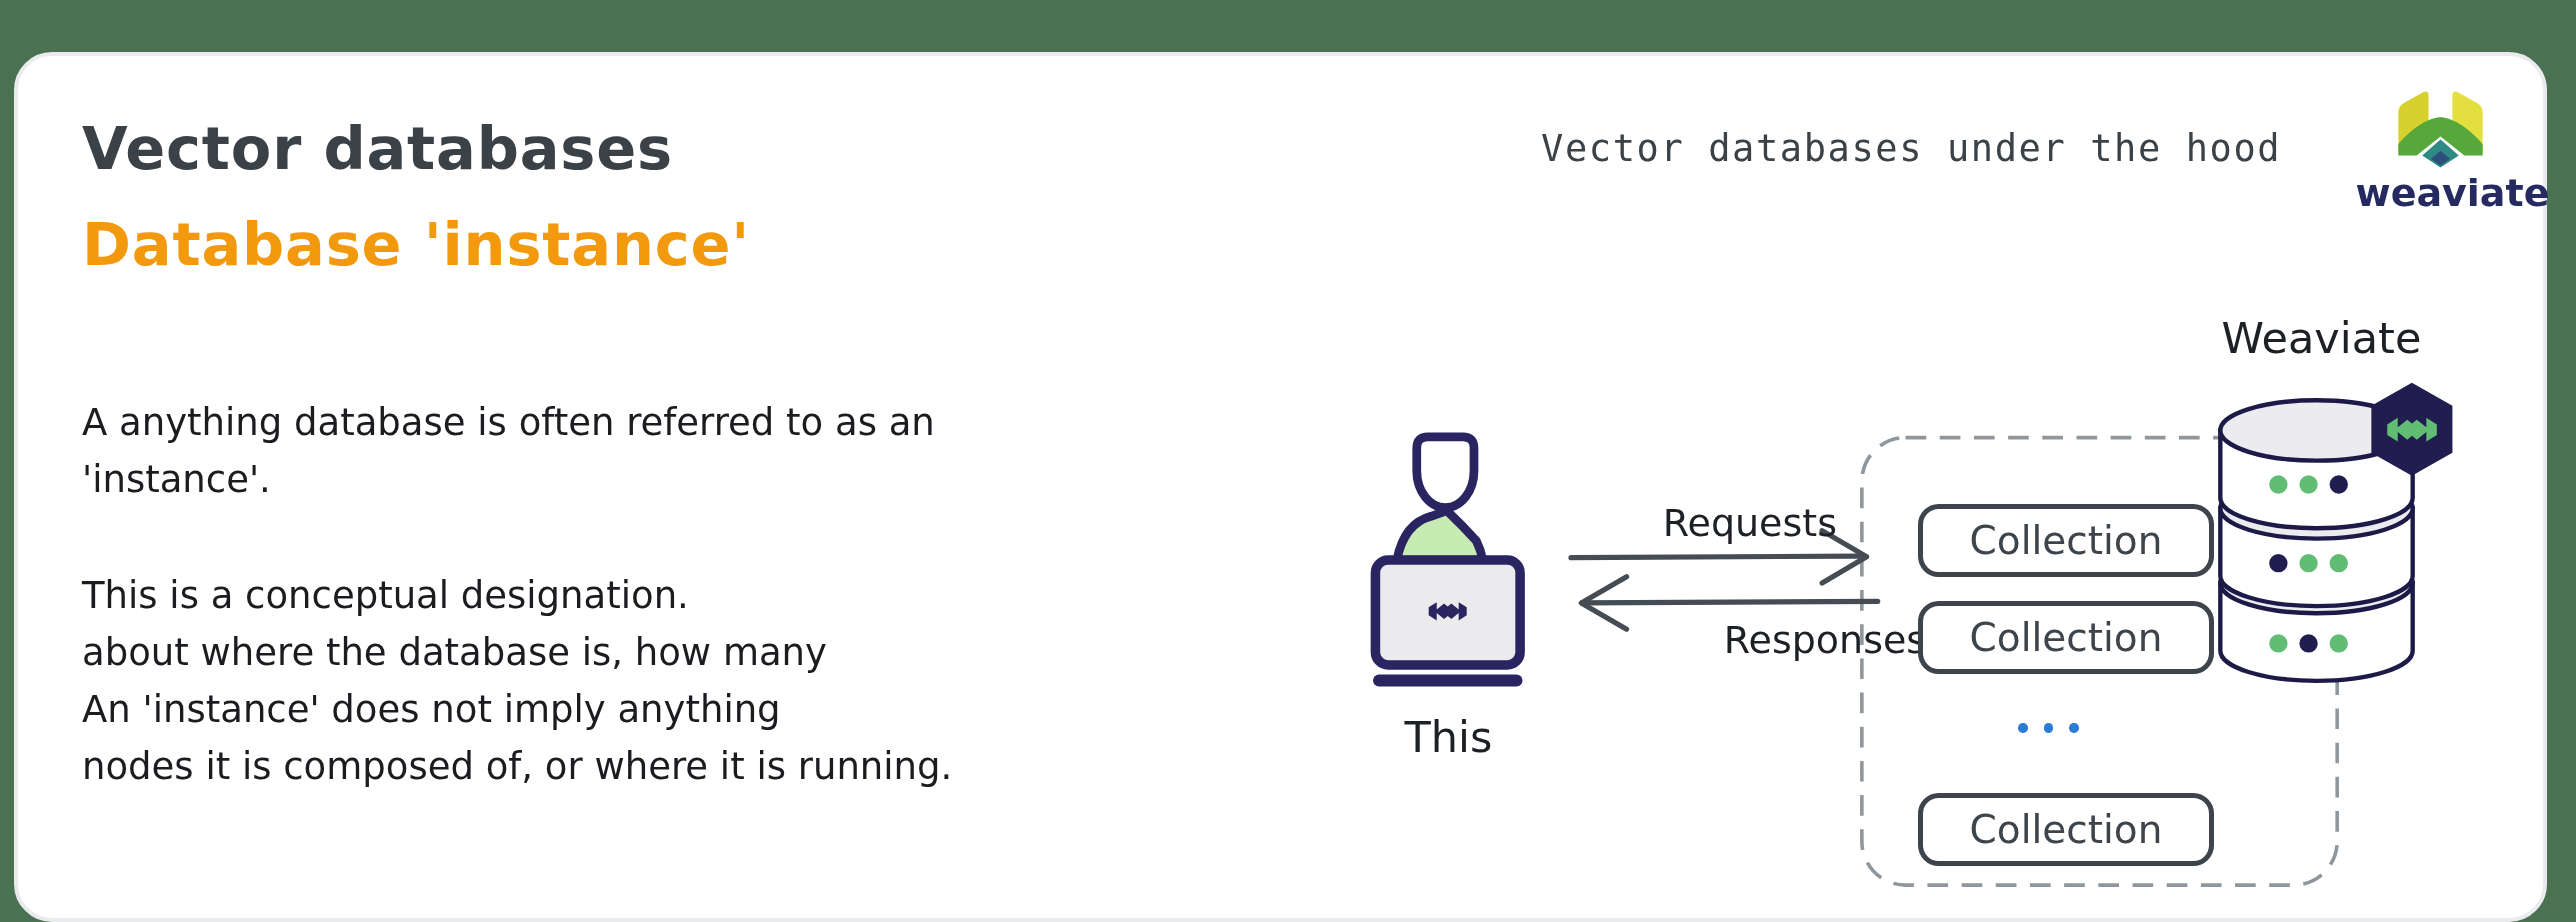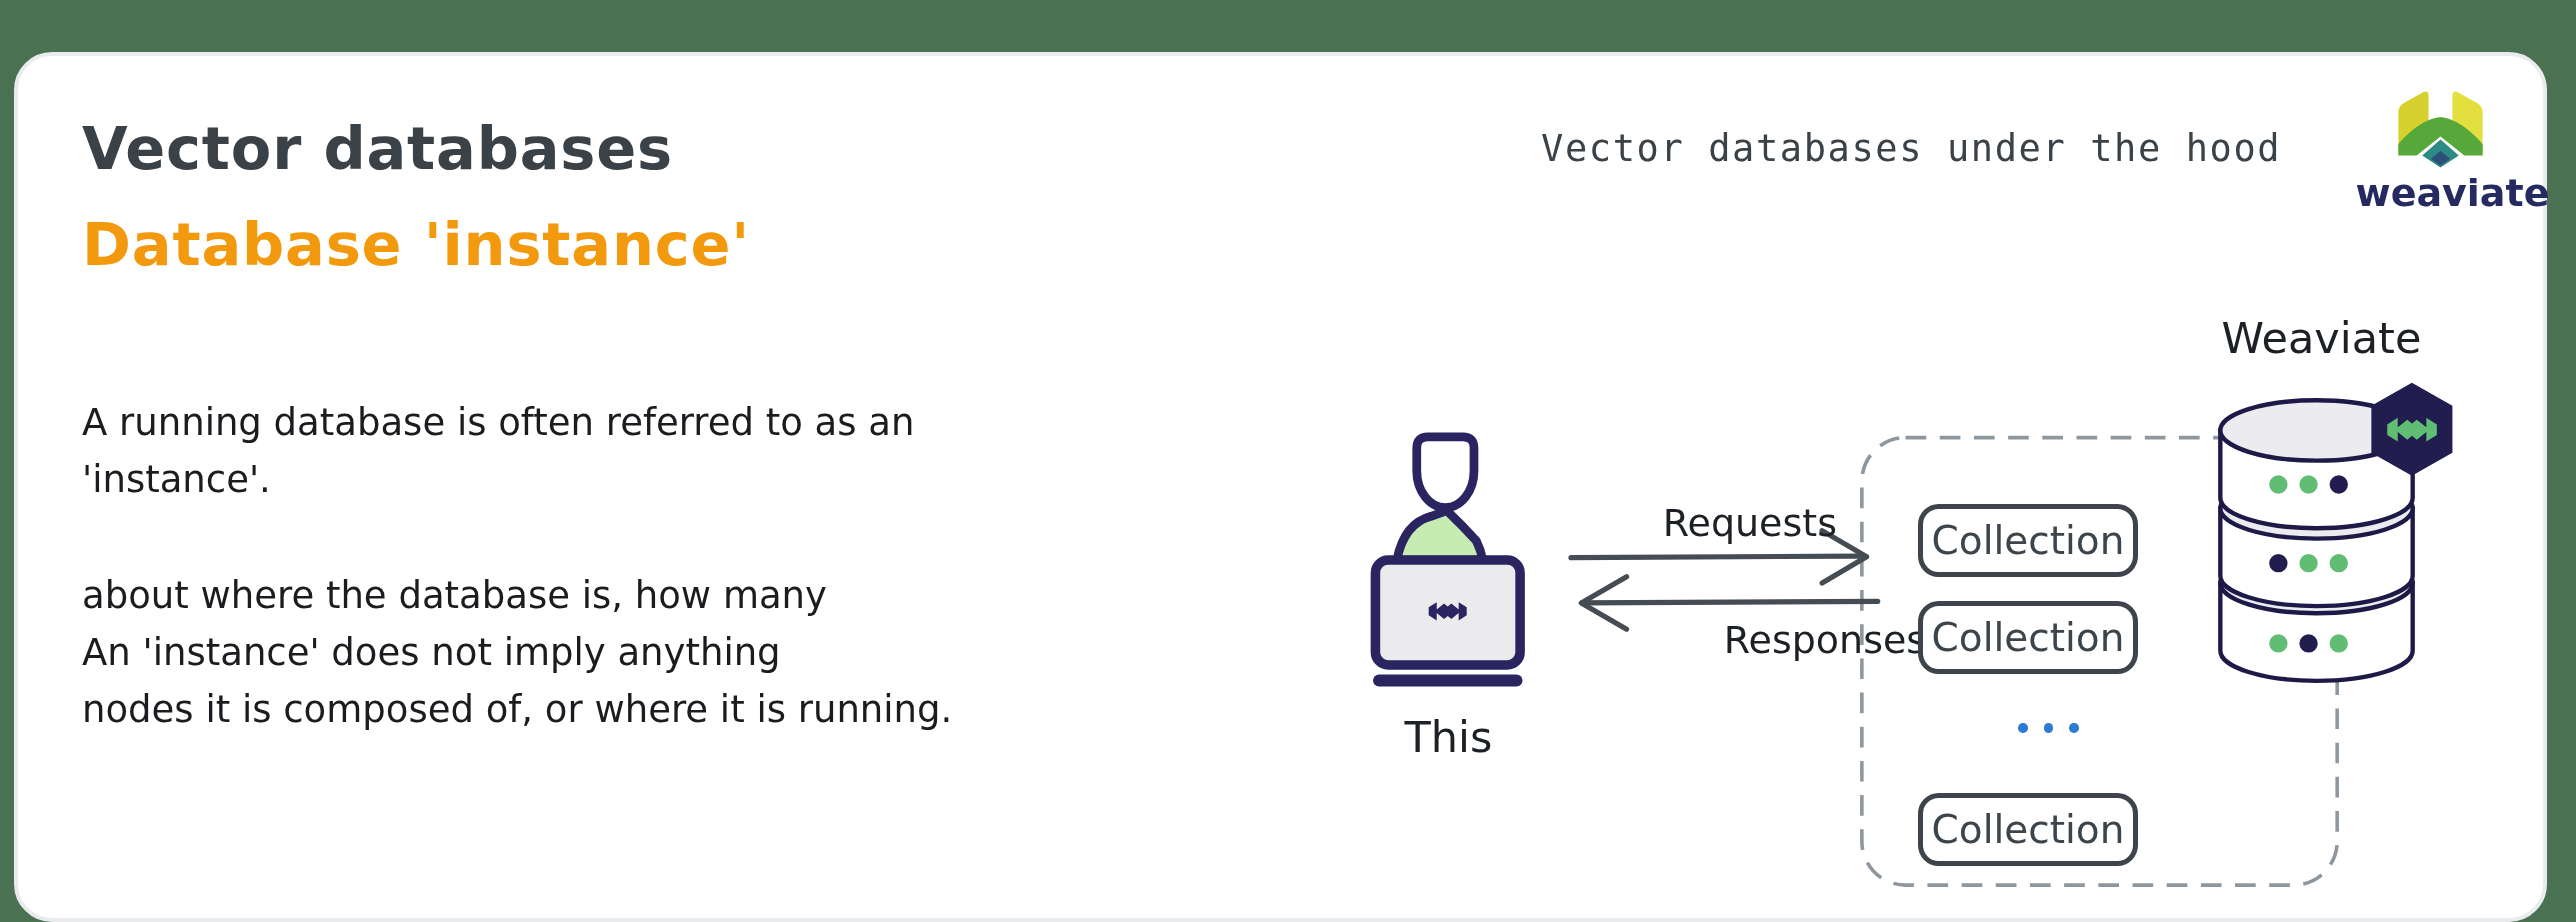--- a/index.html
+++ b/index.html
@@ -14,21 +14,21 @@
   .subtitle{left:82px;top:169px;font-size:59px;font-weight:bold;color:#f2990e;letter-spacing:0.8px;}
   .topic{left:1541px;top:86px;font-size:37px;font-weight:normal;color:#3a4147;
          font-family:"DejaVu Sans Mono",monospace;letter-spacing:1.6px;}
   .bodytext{left:82px;top:353px;font-size:37px;color:#1a1c1f;line-height:57px;}
   .bodytext .gap{height:59px;}
   .diagram-label{font-size:38px;color:#1d2025;font-weight:500;}
   .lbl-requests{left:1606px;top:460px;width:231px;text-align:right;}
   .lbl-responses{left:1694px;top:577px;width:262px;text-align:center;}
   .lbl-user{left:1361px;top:671px;width:175px;text-align:center;font-size:43px;}
   .lbl-weaviate{left:2218px;top:272px;width:207px;text-align:center;font-size:43px;}
-  .collection{left:1918px;width:220px;height:73px;border:5.6px solid #3d444c;border-radius:20.7px;
+  .collection{left:1918px;width:296px;height:73px;border:5.6px solid #3d444c;border-radius:20.7px;
         box-sizing:border-box;display:flex;align-items:center;justify-content:center;
         font-size:39px;color:#3d444c;background:#ffffff;}
   .c1{top:463px;} .c2{top:560px;} .c3{top:752px;}
   .ellipsis{left:2018px;top:682px;display:flex;gap:16px;}
   .ellipsis i{width:9.5px;height:9.5px;border-radius:50%;background:#2b7cd4;display:block;}
   .logo-word{left:2353px;top:130px;width:199px;text-align:center;font-size:38px;
         font-weight:bold;color:#252b60;letter-spacing:0px;}
   svg.overlay{position:absolute;left:0;top:0;width:2576px;height:922px;}
 </style>
 </head>
@@ -101,23 +101,24 @@
       <path d="M42 86 L65 66 L88 86 L65 101 Z" fill="#2e8b84"></path>
       <path d="M53 90 L65 80 L77 90 L65 99 Z" fill="#2d4f7c"></path>
     </g>
   </svg>
 
   <div class="abs title">Vector databases</div>
   <div class="abs subtitle">Database 'instance'</div>
   <div class="abs topic">Vector databases under the hood</div>
 
   <div class="abs bodytext">
-    <div>A running database is often referred to as an</div>
+    <div>A anything database is often referred to as an</div>
     <div>'instance'.</div>
     <div class="gap"></div>
+    <div>This is a conceptual designation.</div>
     <div>about where the database is, how many</div>
     <div>An 'instance' does not imply anything</div>
     <div>nodes it is composed of, or where it is running.</div>
   </div>
 
   <div class="abs diagram-label lbl-requests">Requests</div>
   <div class="abs diagram-label lbl-responses">Responses</div>
   <div class="abs diagram-label lbl-user">This</div>
   <div class="abs diagram-label lbl-weaviate">Weaviate</div>
 

